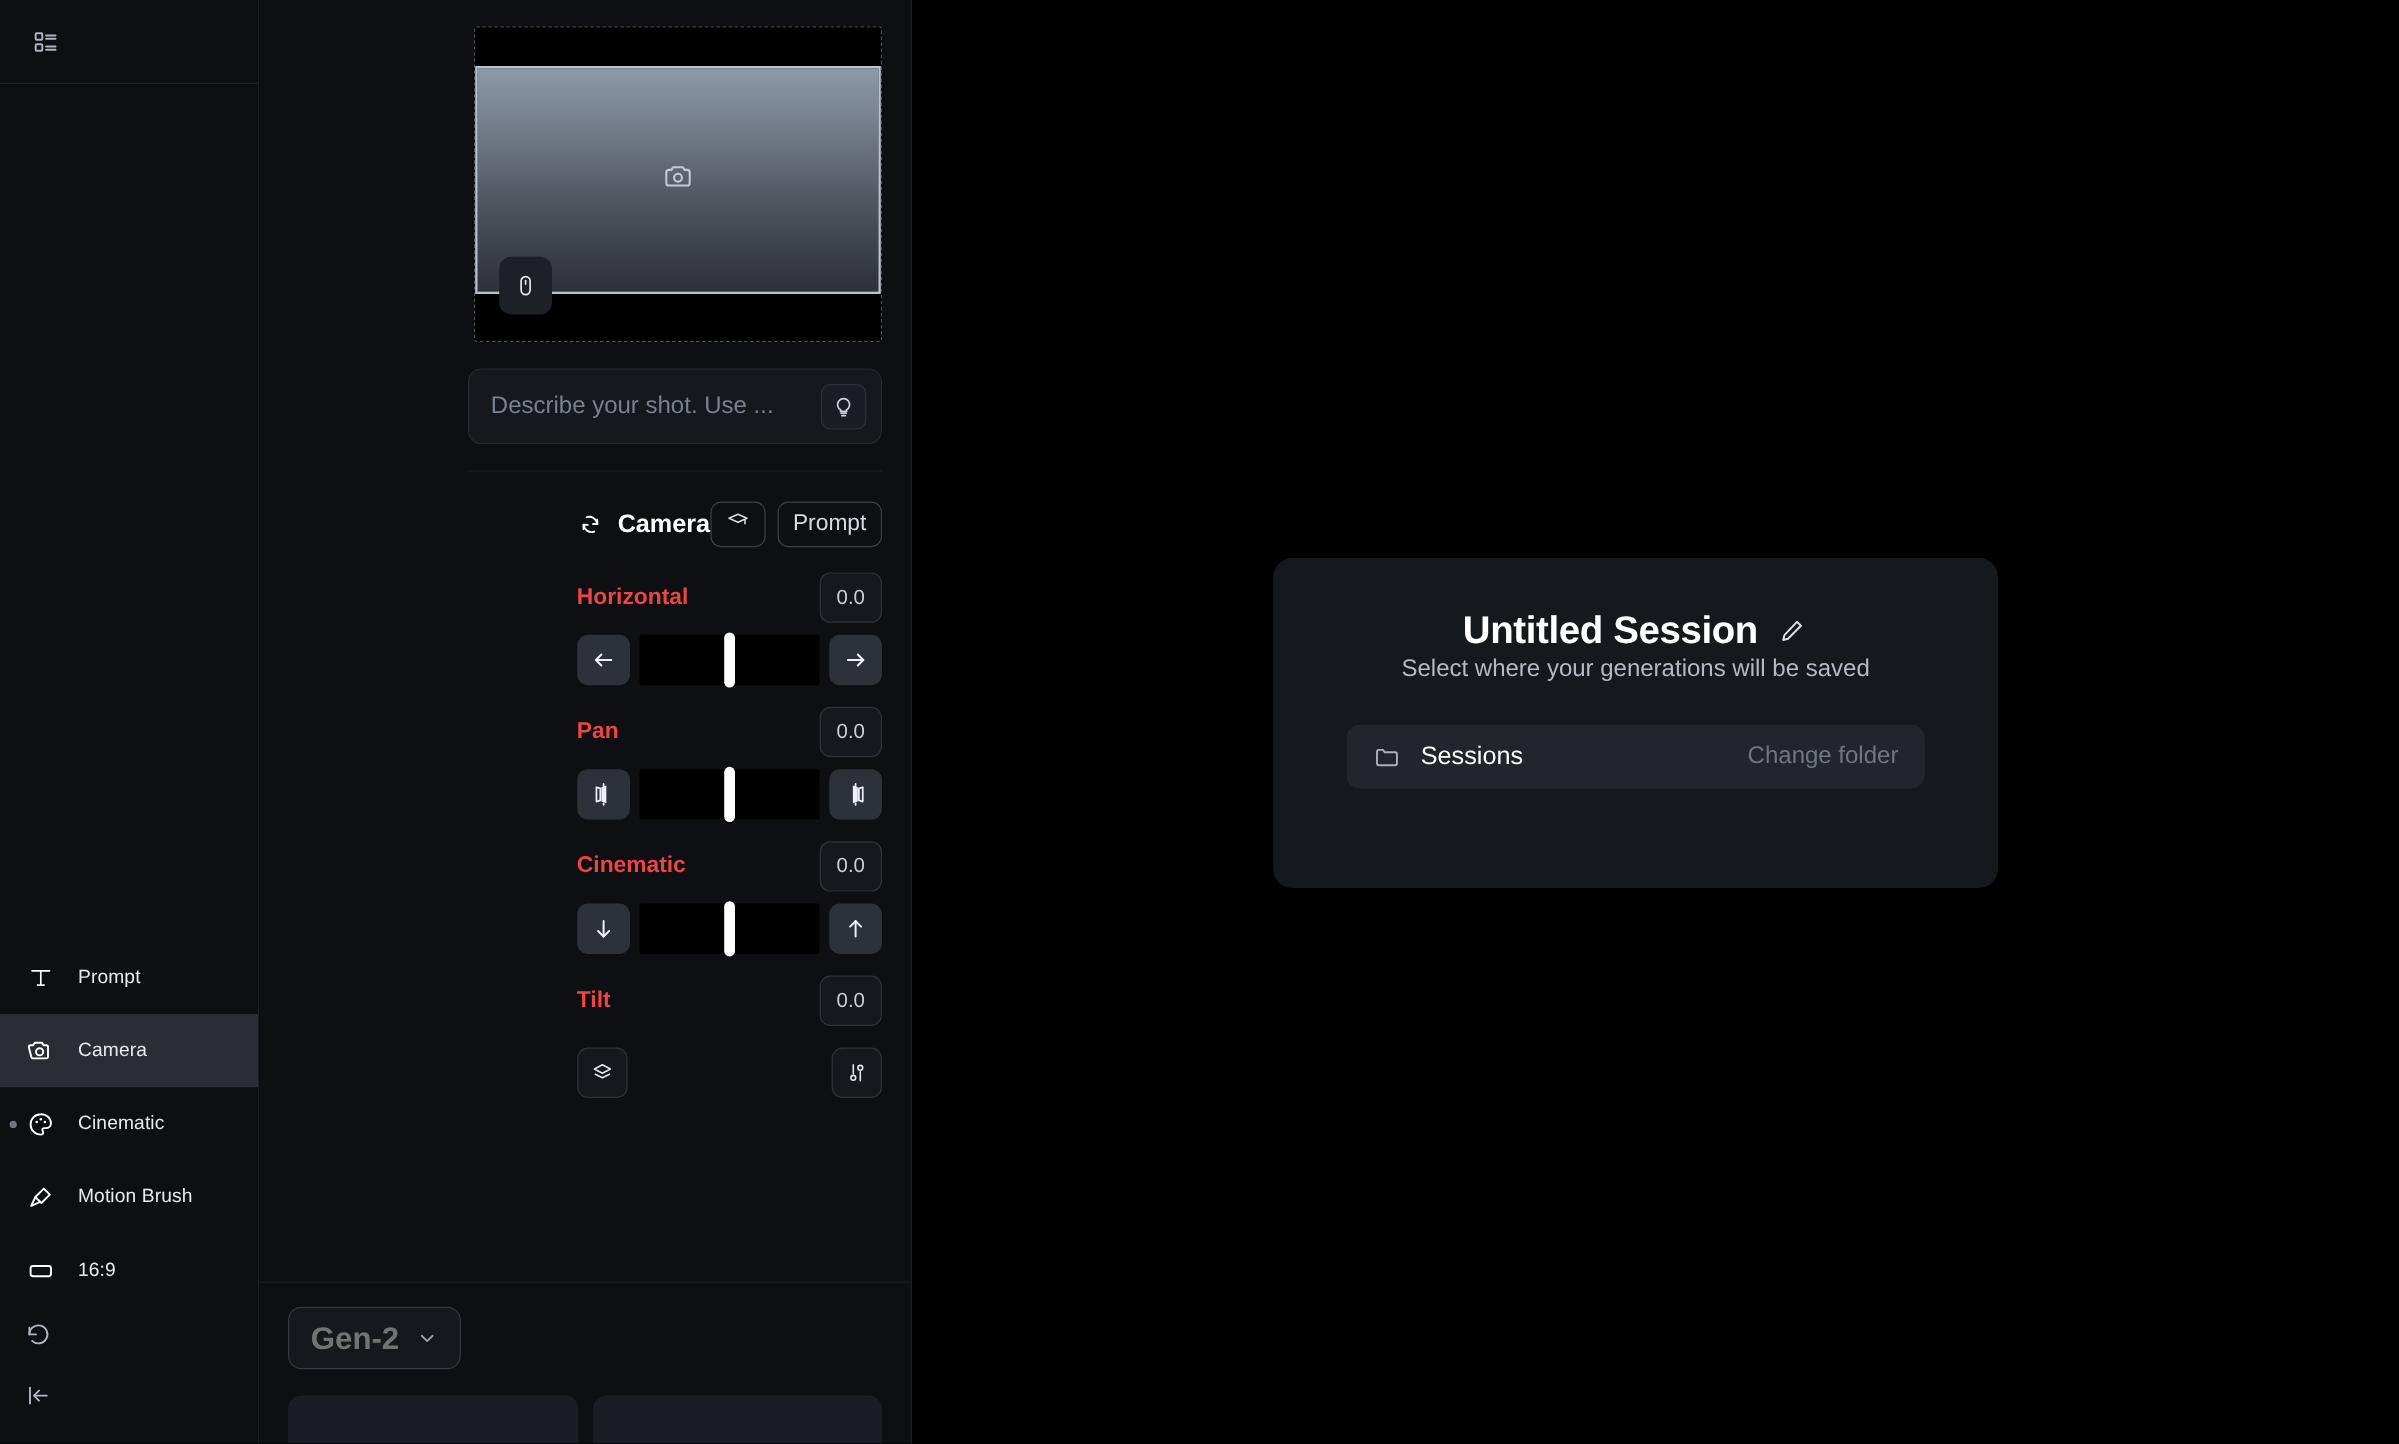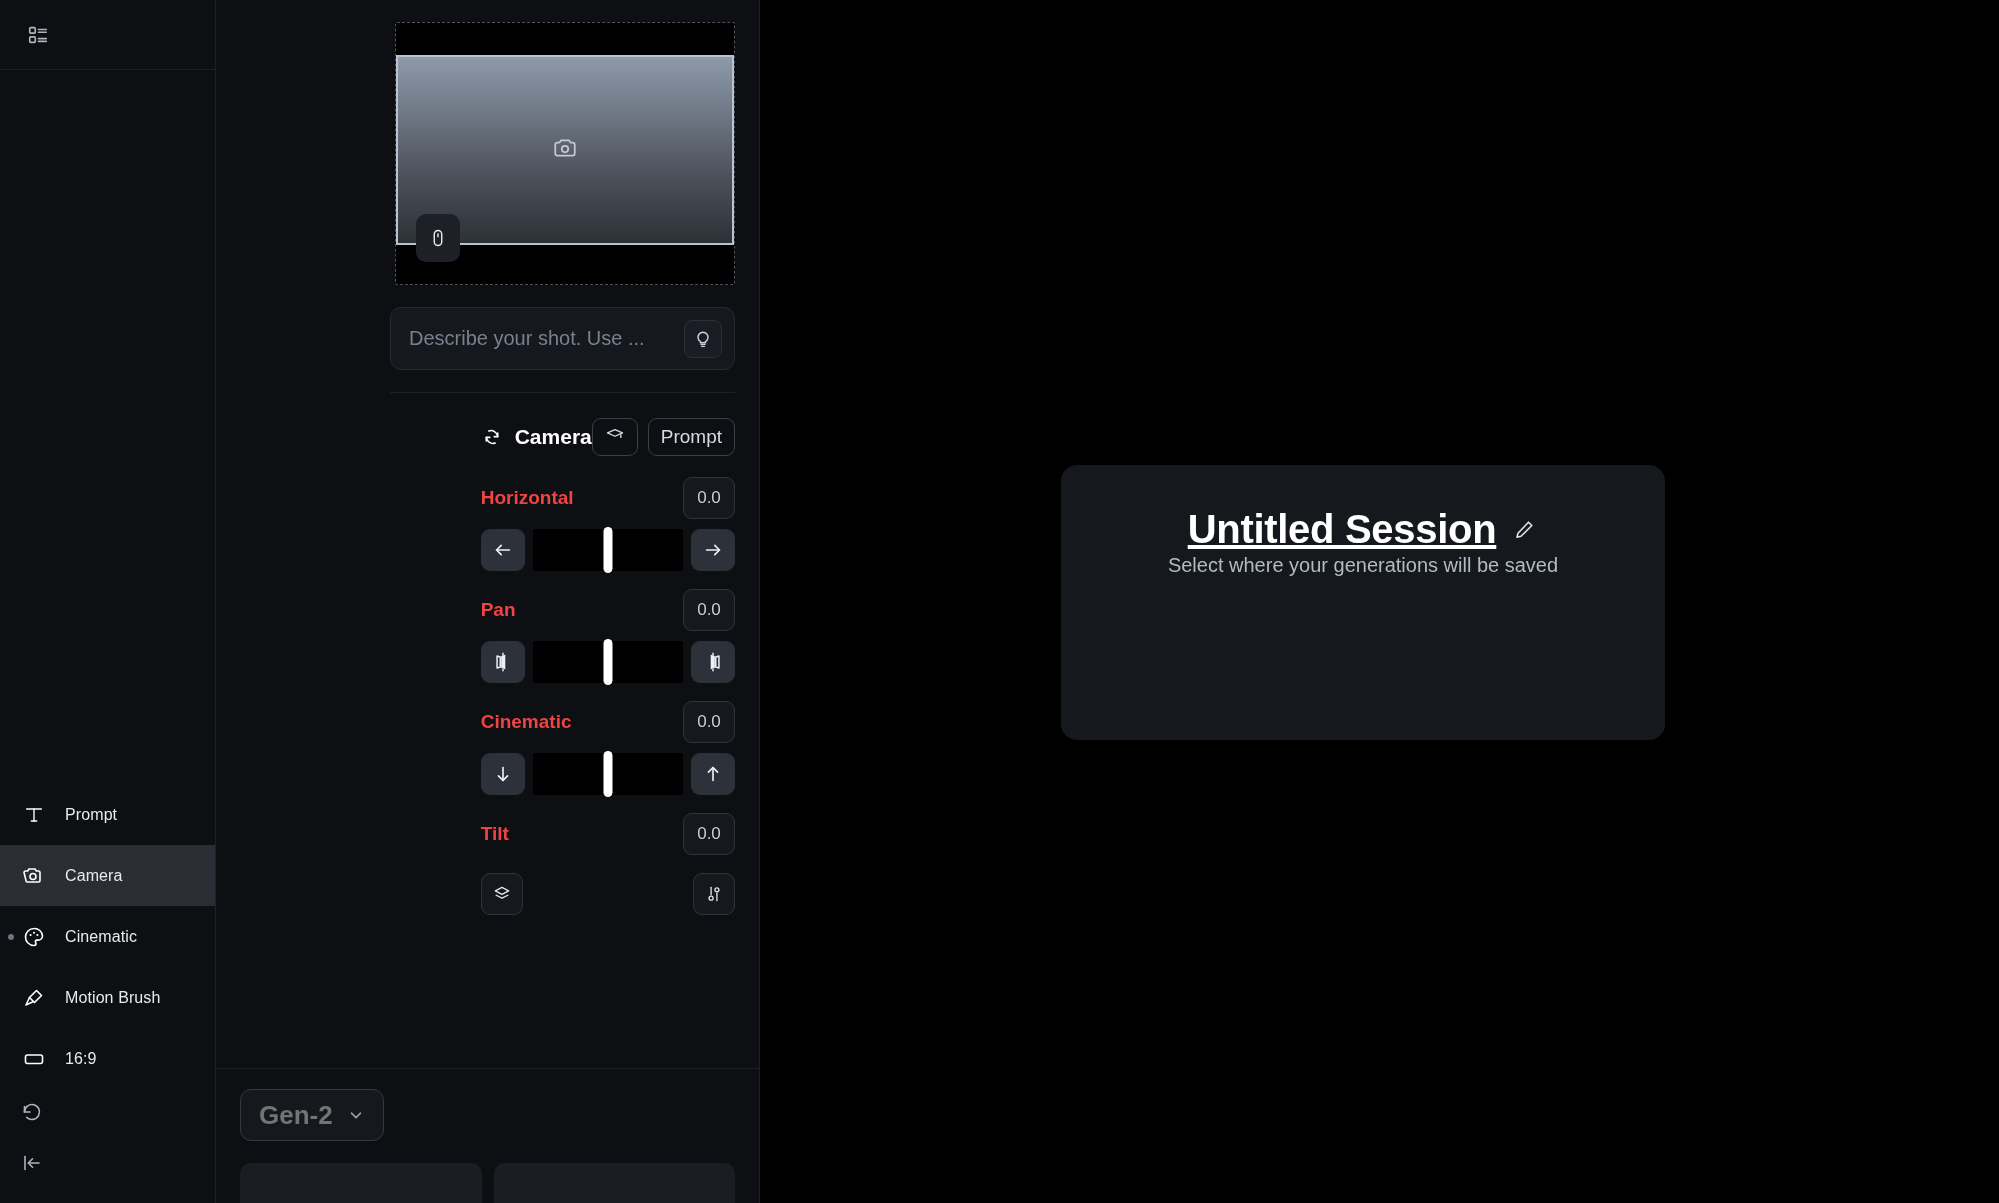--- a/index.html
+++ b/index.html
@@ -168,21 +168,21 @@
   
   .canvas { flex: 1; height: 100%; background: #000000; position: relative; }
   .session-card {
     position: absolute; left: 301px; top: 465px;
     width: 604px; height: 275px;
     background: #15181d; border-radius: 16px;
     display: flex; flex-direction: column; align-items: center;
     padding-top: 42px;
   }
   .session-title-row { display: flex; align-items: center; gap: 14px; }
-  .session-title { color: #ffffff; font-size: 40px; font-weight: 700; letter-spacing: -.3px; text-decoration: underline; }
+  .session-title { color: #ffffff; font-size: 32px; font-weight: 700; letter-spacing: -.3px; }
   .edit-btn { width: 28px; height: 28px; display:flex; align-items:center; justify-content:center; color:#dfe4ea; cursor:pointer; }
   .session-sub { margin-top: 2px; color: #b3bac4; font-size: 20px; }
   .folder-row {
     margin-top: 35px; width: 482px; height: 53px; border-radius: 11px;
     background: #22262c; display: flex; align-items: center; padding: 0 22px;
     cursor: pointer;
   }
   .folder-row .folder-ico { color:#aab1bc; display:flex; margin-right: 16px; }
   .folder-name { color:#ffffff; font-size: 21px; }
   .folder-change { margin-left: auto; color: #6f7681; font-size: 20px; }
@@ -464,15 +464,24 @@
     <div class="session-card">
       <div class="session-title-row">
         <span class="session-title">Untitled Session</span>
         <span class="edit-btn">
           <svg width="24" height="24" viewBox="0 0 24 24" fill="none" stroke="currentColor" stroke-width="1.6" stroke-linejoin="round" stroke-linecap="round">
             <path d="M16.5 4.2l3.3 3.3L9 18.3 5 19.3l1-4z"></path>
           </svg>
         </span>
       </div>
       <div class="session-sub">Select where your generations will be saved</div>
+      <div class="folder-row">
+        <span class="folder-ico">
+          <svg width="24" height="24" viewBox="0 0 24 24" fill="none" stroke="currentColor" stroke-width="1.6" stroke-linejoin="round">
+            <path d="M3.5 7.5a1.6 1.6 0 0 1 1.6-1.6h3.3l1.7 2h8.4a1.6 1.6 0 0 1 1.6 1.6v7.6a1.6 1.6 0 0 1-1.6 1.6H5.1a1.6 1.6 0 0 1-1.6-1.6z"></path>
+          </svg>
+        </span>
+        <span class="folder-name">Sessions</span>
+        <span class="folder-change">Change folder</span>
+      </div>
     </div>
   </div>
 </div>
 
 </body></html>

